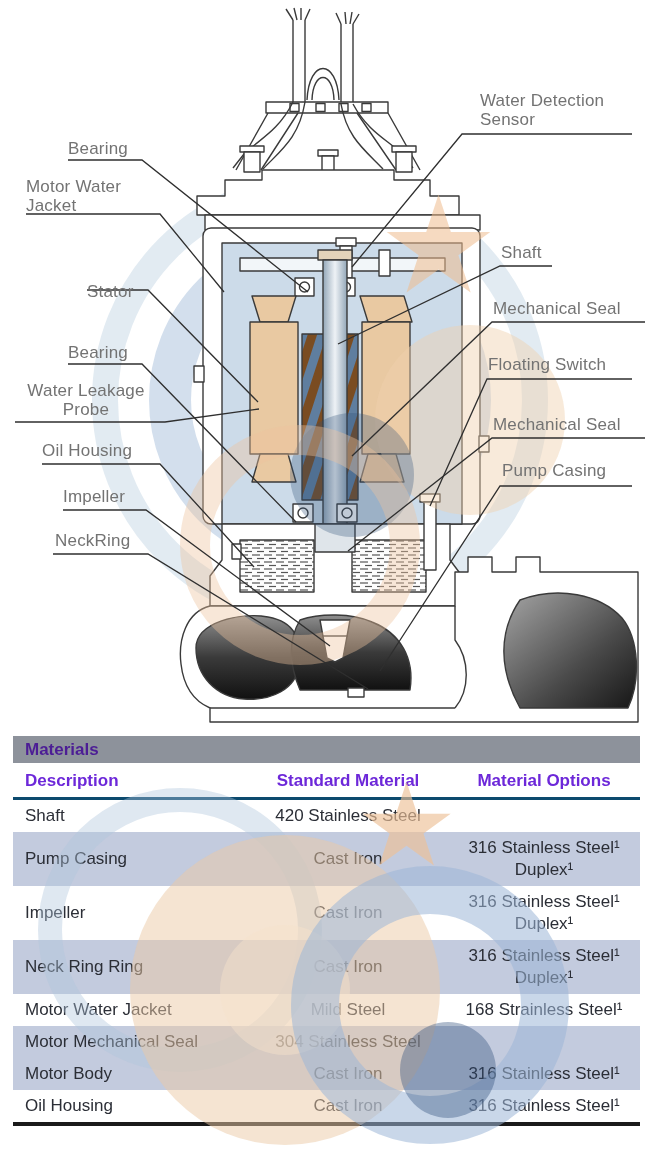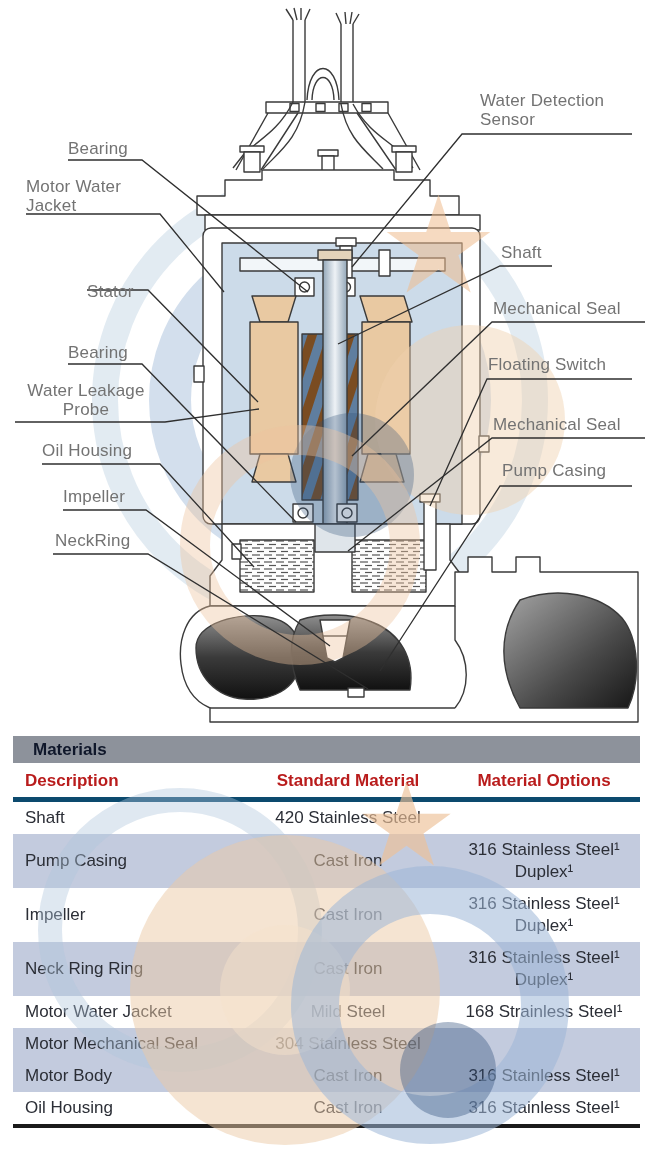--- a/index.html
+++ b/index.html
@@ -4,24 +4,24 @@
 <style>
   html,body{margin:0;padding:0;background:#fff;}
   .page{position:relative;width:650px;height:1157px;background:#fff;overflow:hidden;
         font-family:"Liberation Sans", sans-serif;}
   
   .diagram{position:absolute;left:0;top:0;width:650px;height:726px;}
   .diagram svg{position:absolute;left:0;top:0;}
   .lbl{position:absolute;font-size:17px;line-height:19px;color:#737373;letter-spacing:.2px;z-index:4;}
   
   .materials{position:absolute;left:13px;top:736px;width:627px;z-index:1;}
-  .mat-titlebar{background:#8d929b;color:#0f172a;font-size:17px;font-weight:bold;
-                padding:4px 0 4px 20px;height:19px;}
+  .mat-titlebar{background:#8d929b;color:#4c1d95;font-size:17px;font-weight:bold;
+                padding:4px 0 4px 12px;height:19px;}
   table.mat{border-collapse:collapse;width:100%;table-layout:fixed;font-size:17px;color:#2b2e36;}
-  table.mat th{color:#b91c1c;font-weight:bold;padding:8px 0 6px 0;border-bottom:5px solid #0c4a6e;}
+  table.mat th{color:#6d28d9;font-weight:bold;padding:8px 0 6px 0;border-bottom:3px solid #0c4a6e;}
   table.mat th.c1{text-align:left;padding-left:12px;}
   table.mat th.c2,table.mat th.c3{text-align:center;}
   table.mat td{padding:5px 0;vertical-align:middle;line-height:22px;}
   table.mat td.c1{text-align:left;padding-left:12px;}
   table.mat td.c2,table.mat td.c3{text-align:center;white-space:pre-line;}
   table.mat tr.stripe{background:#c3cbde;}
   table.mat{border-bottom:4px solid #1a1a1a;}
   
   .wm{position:absolute;left:0;top:0;width:650px;height:1157px;z-index:3;pointer-events:none;}
 </style>

